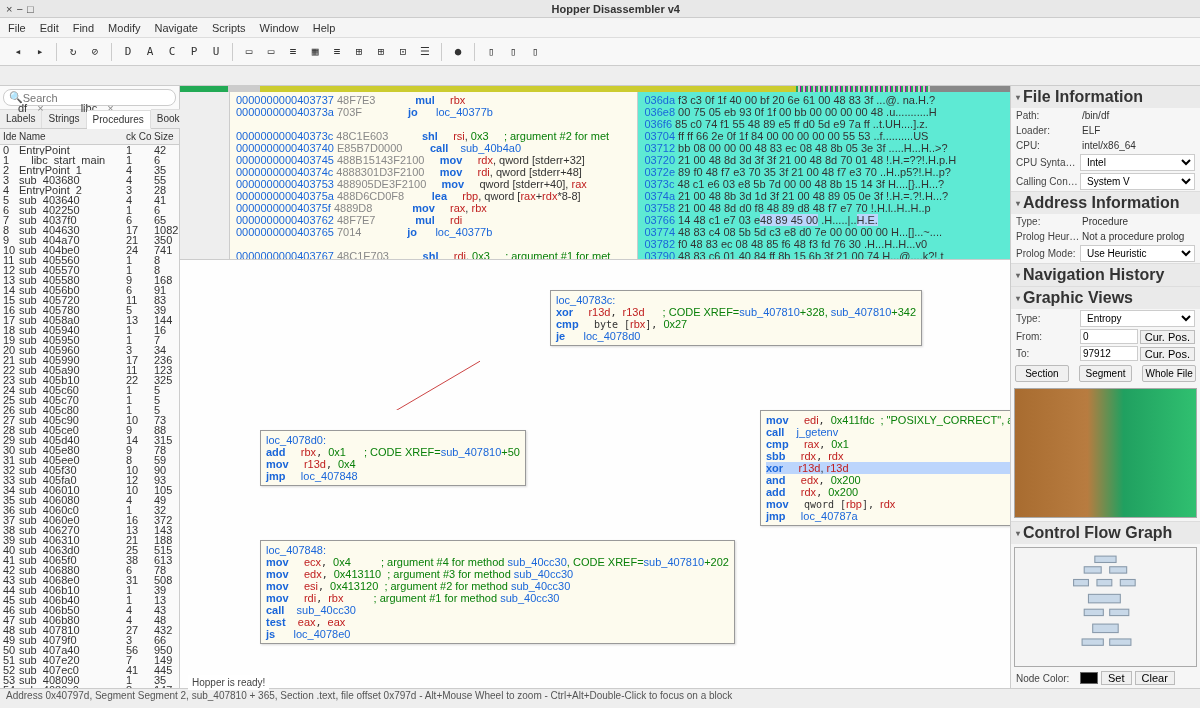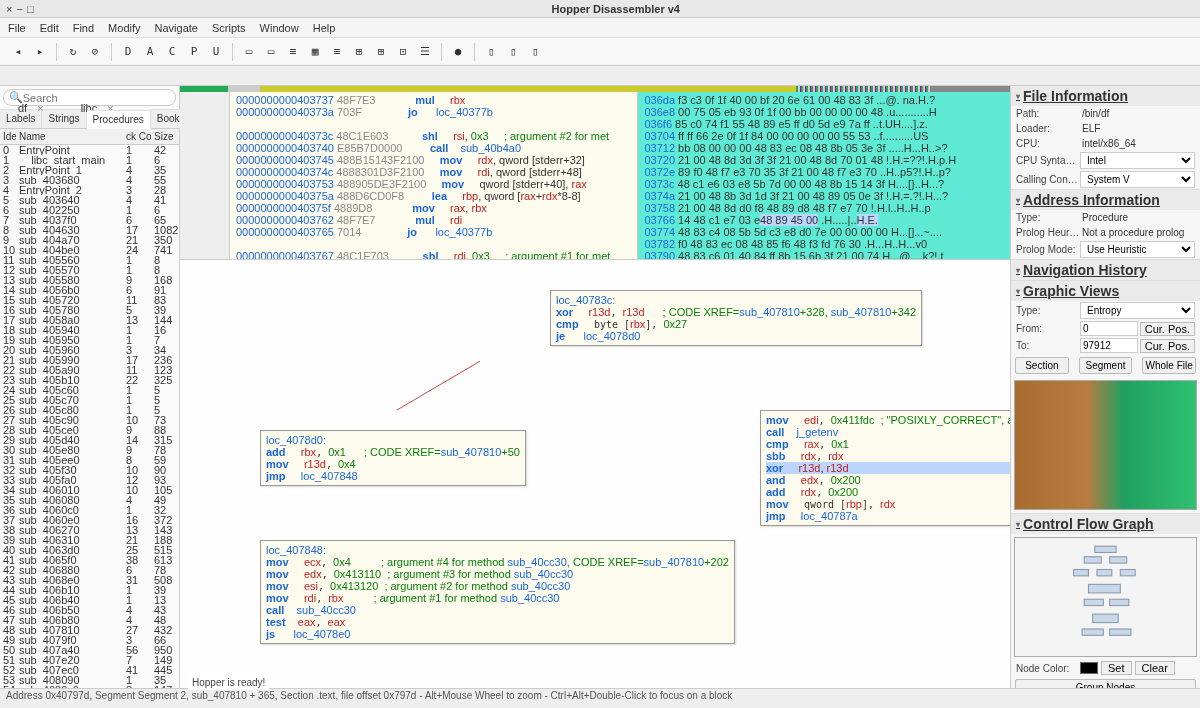--- a/index.html
+++ b/index.html
@@ -41,21 +41,21 @@
 .num { color: #0a800a; }
 .cmt { color:  #0a800a; }
 .sel { background: #bcd5fc; display: inline-block; width: 100%; }
 .cfg { flex: 1; position: relative; background: #fefefe; overflow: hidden; }
 .node { position: absolute; border: 1px solid #999; background: #fdfbee; padding: 3px 5px; font-family: monospace; font-size: 10px; white-space: pre; box-shadow: 1px 1px 2px rgba(0,0,0,0.15); }
 .node .sel { background: #bcd5fc; }
 svg.edges { position: absolute; inset: 0; pointer-events: none; }
 .status { height: 20px; background: #eee; border-top: 1px solid #ccc; padding: 1px 6px; font-size: 10px; color: #555; }
 .rightpane { width: 190px; border-left: 1px solid #ccc; background: #f6f6f6; display: flex; flex-direction: column; font-size: 10px; overflow-y: auto; overflow-x: hidden; }
 .section { border-bottom: 1px solid #ddd; }
-.section h4 { background: #eaeaea; padding: 2px 5px; font-size: 14px; font-weight: bold; display: flex; align-items: center; text-decoration: underline; }
+.section h4 { background: #eaeaea; padding: 2px 5px; font-size: 16px; font-weight: bold; display: flex; align-items: center; }
 .section h4::before { content: "▾ "; margin-right: 3px; font-size: 8px; color: #666; }
 .kv { display: flex; padding: 1px 5px; align-items: center; }
 .kv label { width: 64px; color: #444; flex-shrink: 0; white-space: nowrap; overflow: hidden; text-overflow: ellipsis; font-size: 10px; }
 .kv span, .kv select, .kv input { flex: 1; font-size: 10px; padding: 1px 2px; min-width: 0; overflow: hidden; }
 .kv select { border: 1px solid #ccc; background: #fff; }
 .kv input { border: 1px solid #ccc; background: #fff; width: 40px; }
 .btnrow { display: flex; gap: 10px; padding: 3px 4px; }
 .btnrow button { flex: 1; border: 1px solid #bbb; background: #f0f0f0; padding: 2px 0; font-size: 10px; border-radius: 2px; }
 .mini { height: 130px; margin: 3px; background: linear-gradient(90deg, #a86c30 0%, #b87c40 40%, #20a060 60%, #30c070 100%); border: 1px solid #aaa; position: relative; }
 .cfgmini { height: 120px; margin: 3px; border: 1px solid #aaa; background: #f4f4f4; display: flex; align-items: center; justify-content: center; }

